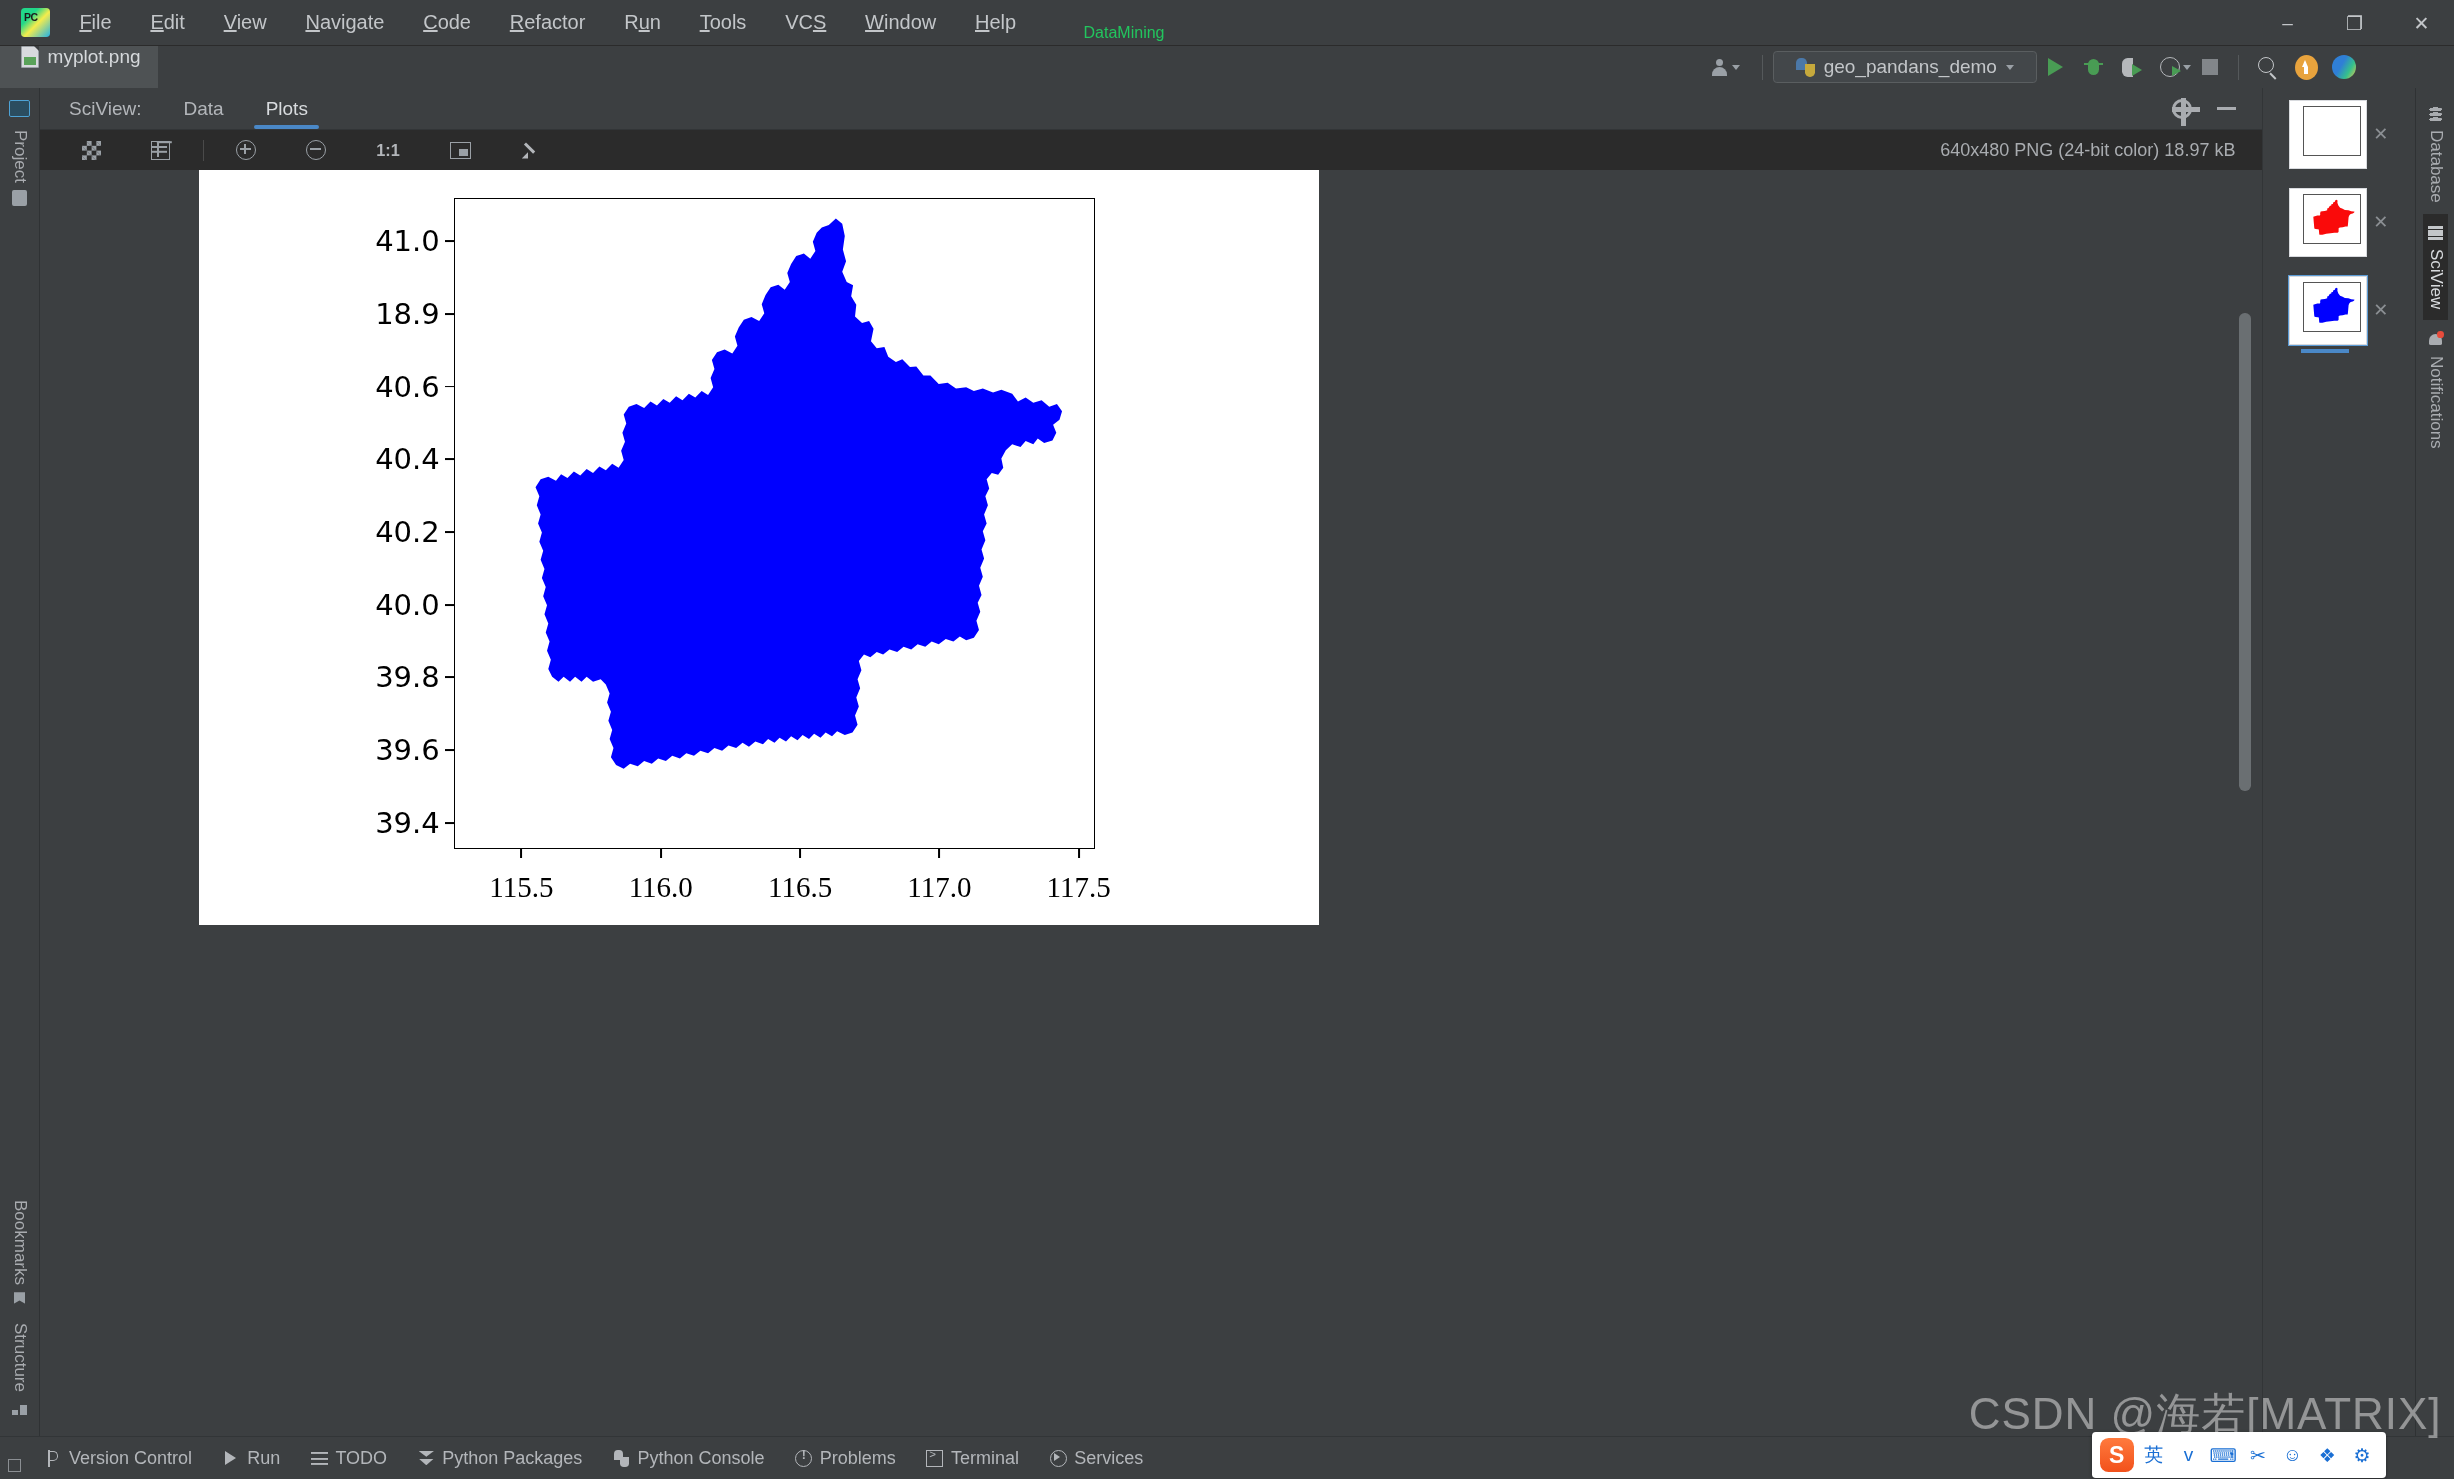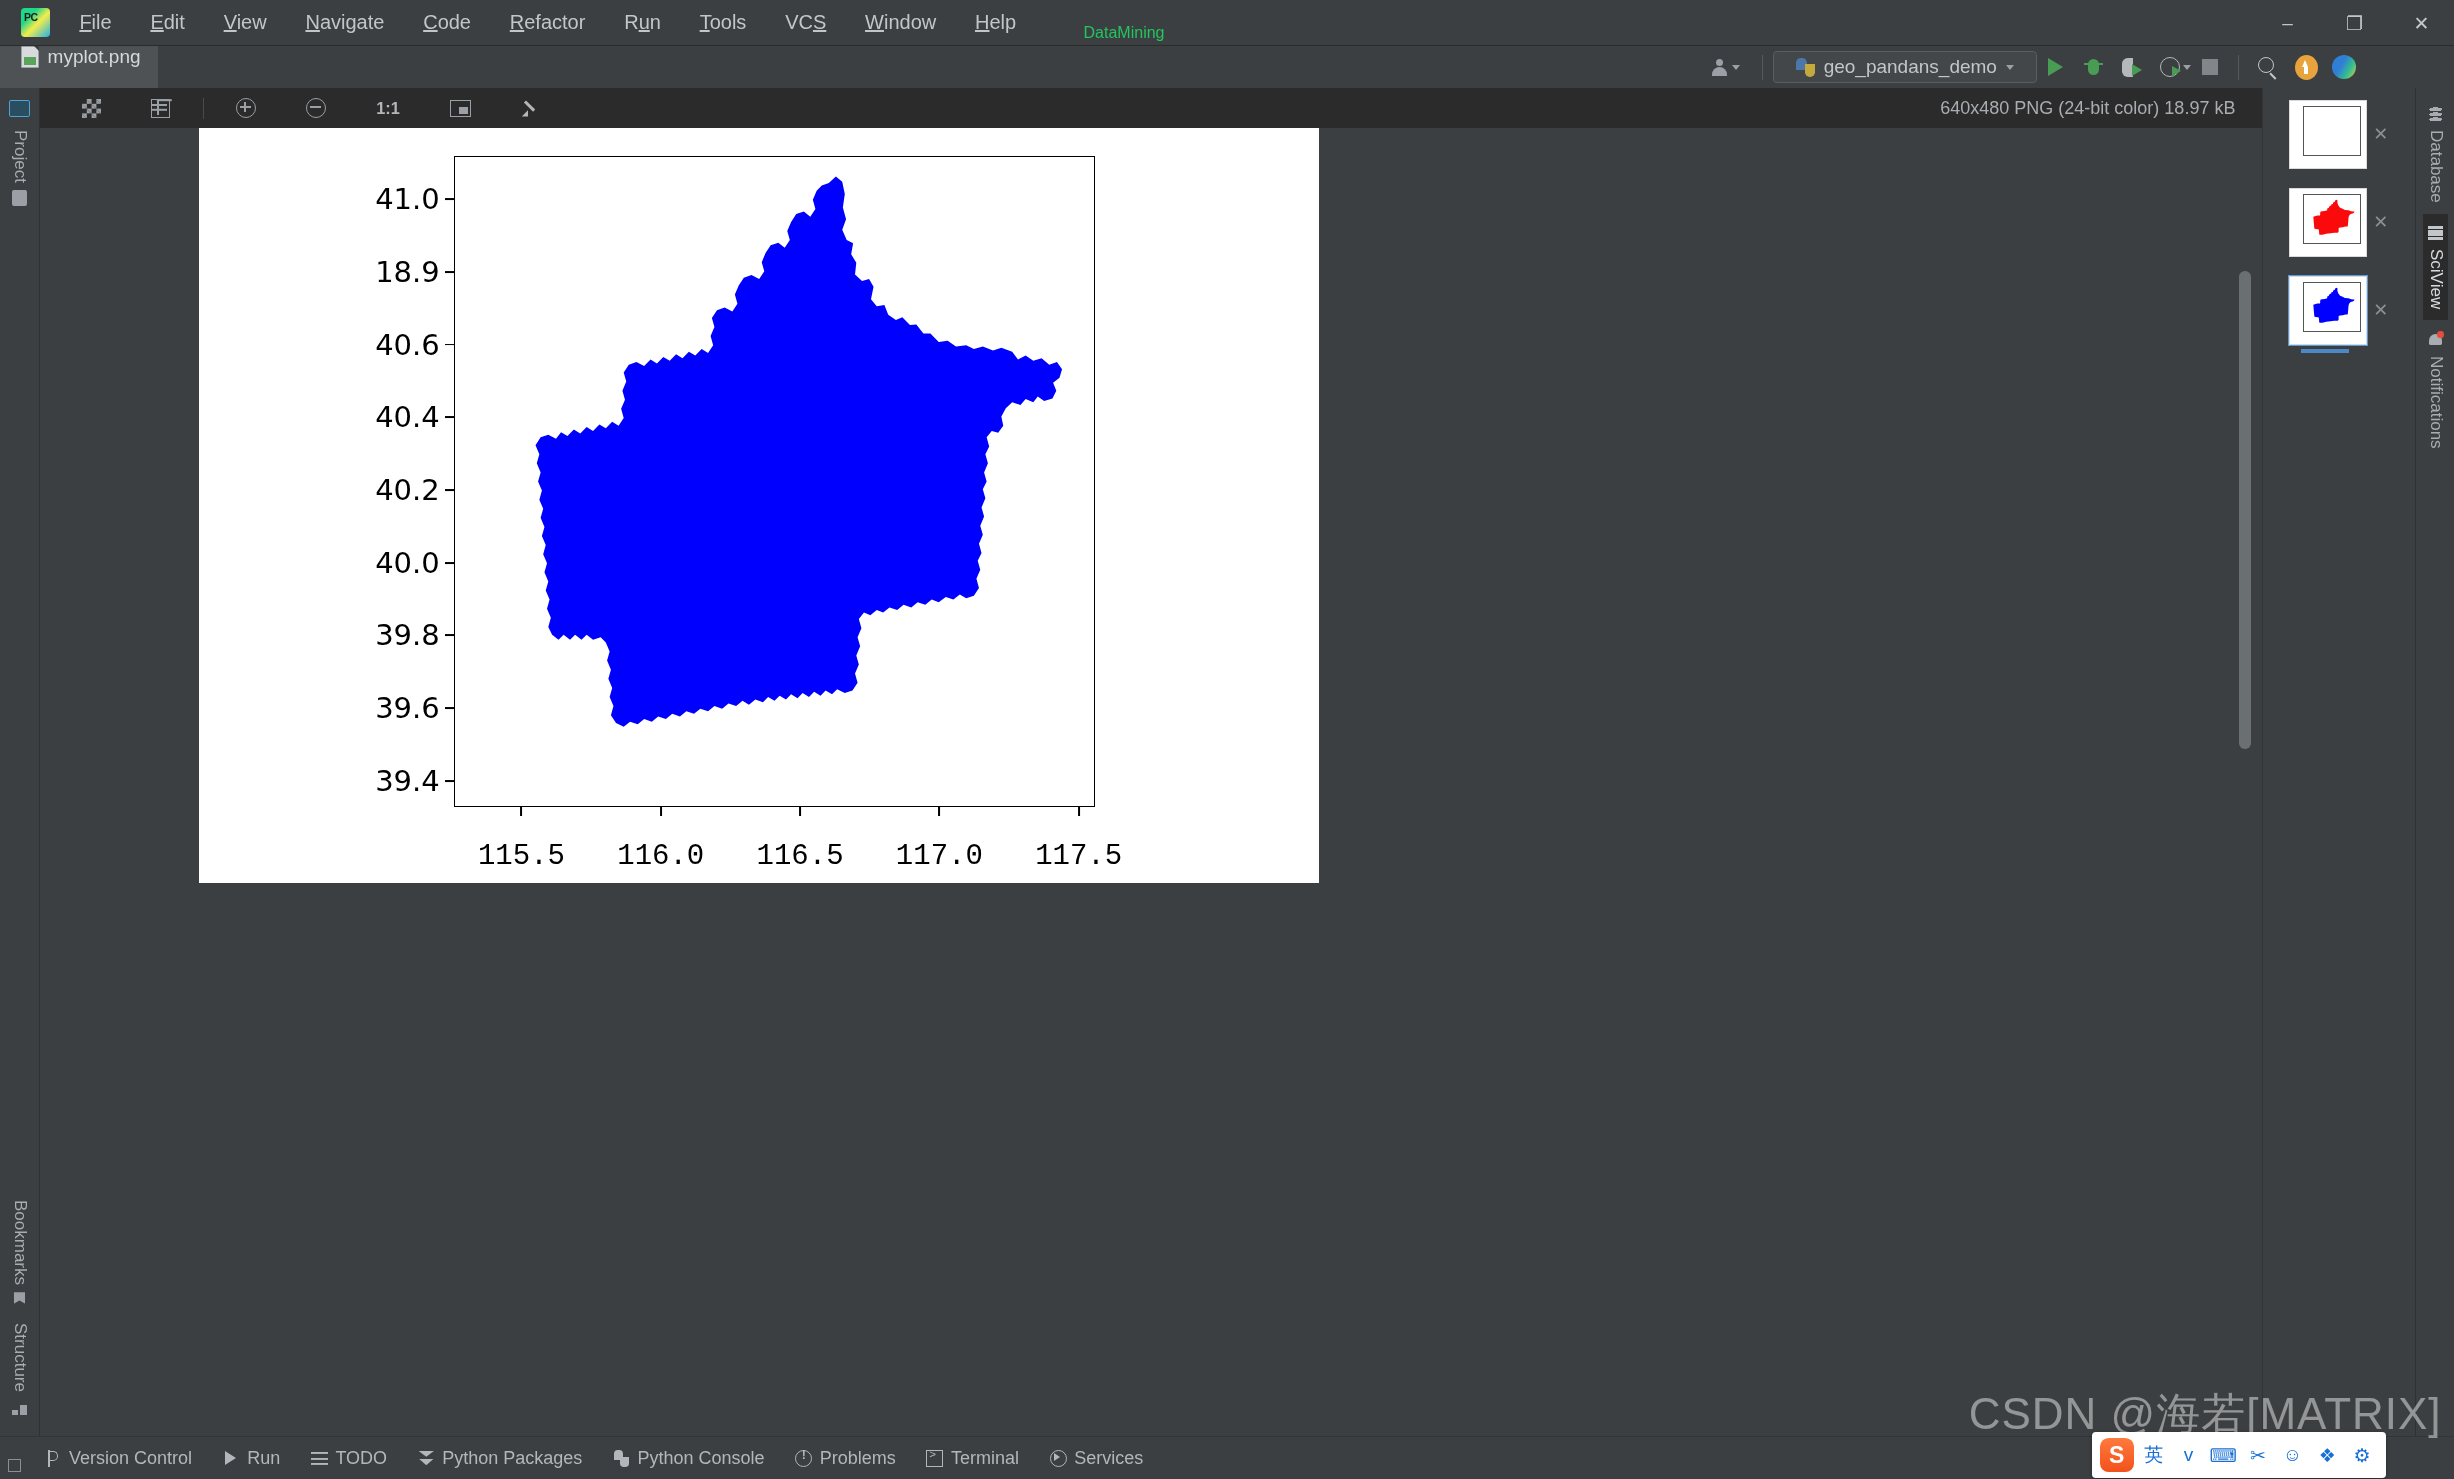--- a/index.html
+++ b/index.html
@@ -465,23 +465,23 @@
   .ytick-label {
     position: absolute; right: 100%; margin-right: 15.3px;
     font-size: 29px; color: #000; transform: translateY(-50%);
     white-space: nowrap; font-family: "DejaVu Sans", sans-serif;
   }
   .ytick-mark {
     position: absolute; right: 100%; width: 9.6px; height: 1.9px; background: #000;
     transform: translateY(-50%);
   }
   .xtick-label {
-    position: absolute; top: 100%; margin-top: 34px;
+    position: absolute; top: 100%; margin-top: 23px;
     font-size: 29px; color: #000; transform: translateX(-50%);
-    white-space: nowrap; font-family: Liberation Mono, monospace;
+    white-space: nowrap; font-family: Liberation Serif, serif;
   }
   .xtick-mark {
     position: absolute; top: 100%; width: 1.9px; height: 9.6px; background: #000;
     transform: translateX(-50%);
   }
   .geo-svg { position: absolute; inset: 0; width: 100%; height: 100%; }
 
   .thumb-svg { position: absolute; inset: 2.9px; width: calc(100% - 5.7px); height: calc(100% - 5.7px); }
   .thumb-frame {
     position: absolute; left: 13.4px; top: 5.7px; right: 4.8px; bottom: 11.5px;
@@ -577,20 +577,34 @@
           <span class="rail-bookmark"></span>
         </div>
         <div class="rail-item">
           <span>Structure</span>
           <span class="rail-struct"></span>
         </div>
       </div>
     </div>
 
     <div class="sciview">
+      <div class="sciview-tabs">
+        <div class="sv-tabs-bg"></div>
+        <div class="sv-label">SciView:</div>
+        <div class="sv-tab">Data</div>
+        <div class="sv-tab active">Plots</div>
+        <div class="sv-right-icons">
+          <div class="ic icon-btn">
+              <span class="gear-ic"></span>
+            </div>
+          <div class="ic icon-btn">
+              <span class="min-ic"></span>
+            </div>
+        </div>
+      </div>
 
       <div class="img-toolbar">
         <div class="tb-ic">
             <span class="checker-ic"></span>
           </div>
         <div class="tb-ic">
             <span class="grid-ic"></span>
           </div>
         <div class="tbsep"></div>
         <div class="tb-ic">

